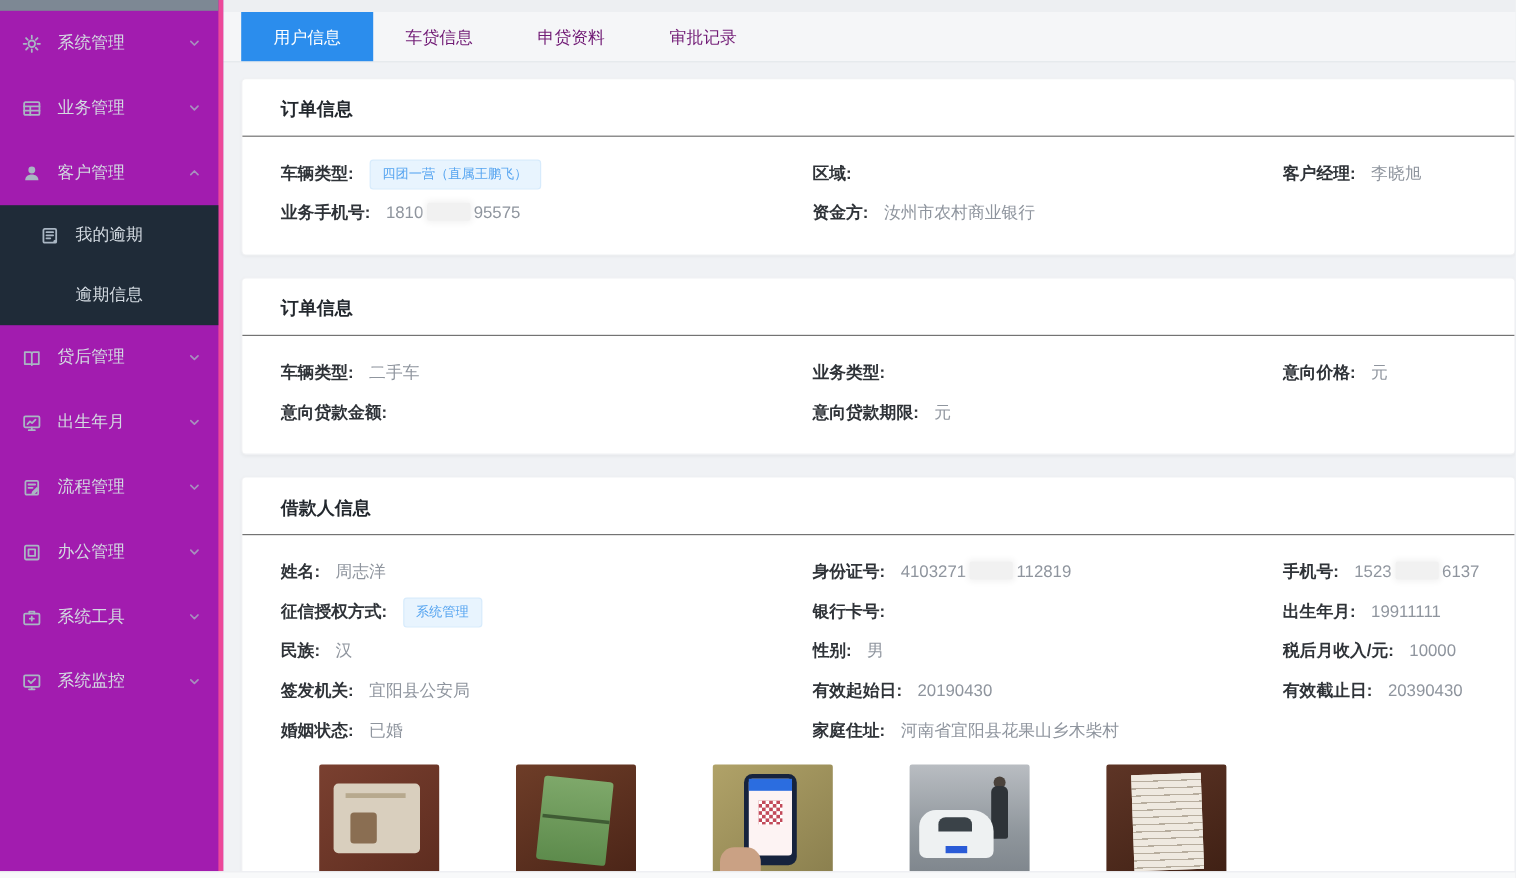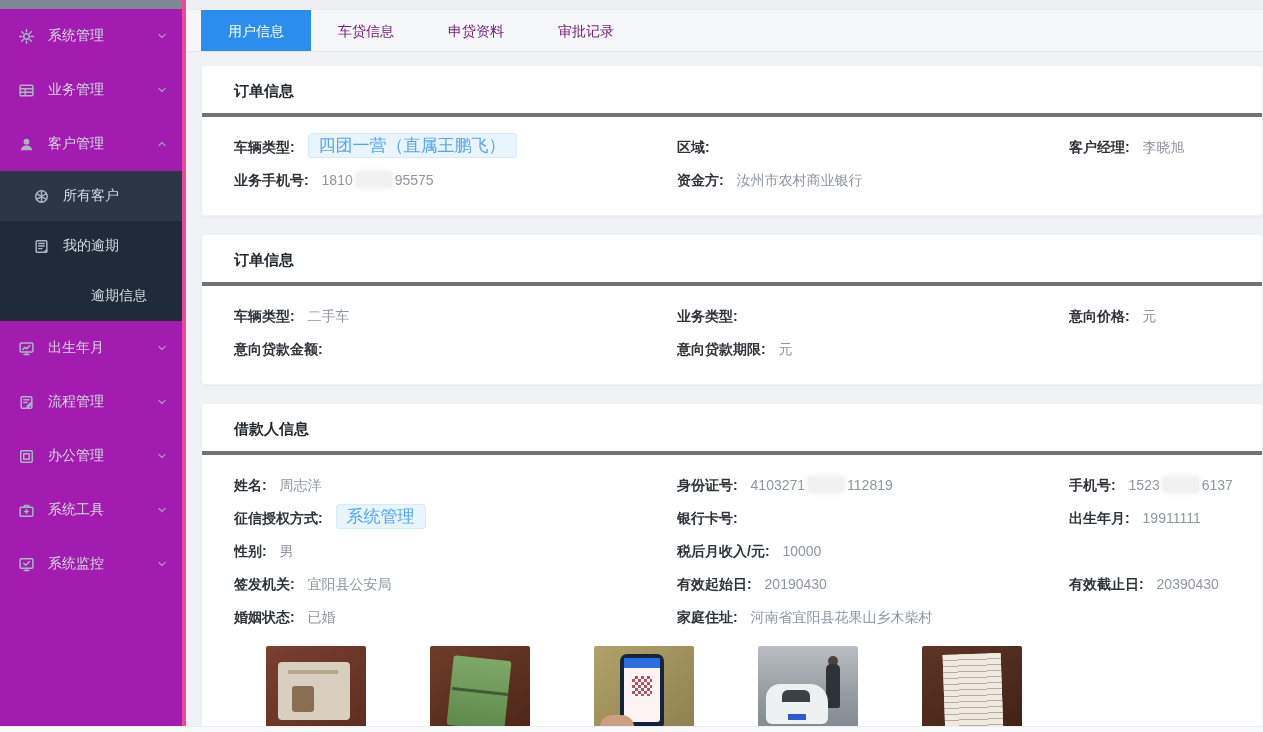--- a/index.html
+++ b/index.html
@@ -18,21 +18,21 @@
   .sidebar-topband { height:9px; background:#7d8894; }
   .menu-item {
     height:54px; display:flex; align-items:center;
     padding:0 14px 0 18px; color:#d3dae1; cursor:pointer; font-size:14px;
   }
   .menu-item .icn { width:17px; height:17px; margin-right:13px; flex:none; }
   .menu-item .arrow { margin-left:auto; width:12px; height:12px; opacity:.75; }
   .submenu { background:#1f2b38; }
   .submenu .menu-item { padding-left:33px; height:50px; }
   .submenu .menu-item.selected { background:#2a3845; }
-  .submenu .menu-item.no-icon { padding-left:63px;margin-left:28px; }
+  .submenu .menu-item.no-icon { padding-left:63px; }
   svg.icn, svg.arrow { stroke:#a9b6c3; fill:none; stroke-width:1.4; stroke-linecap:round; stroke-linejoin:round; }
   svg .solid { fill:#a9b6c3; stroke:none; }
 
   
   .main { flex:1; display:flex; flex-direction:column; min-width:0; }
   .topstrip { height:10px; background:#edeff2; }
   .tabbar {
     height:42px; background:#f5f6f8; display:flex; align-items:stretch;
     padding-left:15px; border-bottom:1px solid #e3e6ea;
   }
@@ -42,31 +42,31 @@
   .tab.active { background:#2b8ded; color:#ffffff; }
 
   .page { flex:1; padding:13px 0 0 15px; overflow:hidden; }
 
   .card {
     background:#ffffff; border-radius:4px; margin-bottom:18px;
     box-shadow:0 1px 3px rgba(0,0,0,0.04); border:1px solid #f0f1f3;
   }
   .card-header {
     padding:16px 24px 12px 32px; font-size:15px; font-weight:bold; color:#23282e;
-    border-bottom:4px solid #737373;
+    border-bottom:1px solid #737373;
   }
   .card-body { padding:14px 0 18px 32px; }
   .frow { display:grid; grid-template-columns:443px 392px 1fr; }
   .cell { line-height:33px; white-space:nowrap; overflow:hidden; }
   .lbl { font-weight:bold; color:#2f3338; }
   .val { color:#8f959e; margin-left:9px; }
   .tag {
     display:inline-block; background:#e8f4fe; color:#55a4f0;
     border:1px solid #d7ebfc; border-radius:3px; padding:2px 10px;
-    font-size:17px; line-height:19px; margin-left:9px; cursor:pointer; vertical-align:1px;
+    font-size:11px; line-height:19px; margin-left:9px; cursor:pointer; vertical-align:1px;
   }
   .mask {
     display:inline-block; width:36px; height:15px; background:#f1f1f1;
     box-shadow:0 0 5px 2px #f3f3f3; border-radius:2px; vertical-align:-2px; margin:0 3px;
   }
 
   
   .photos { display:flex; gap:64px; padding:12px 0 0 32px; }
   .photo-item { width:100px; text-align:center; }
   .photo { width:100px; height:95px; border-radius:2px; position:relative; overflow:hidden; cursor:pointer; }
@@ -135,40 +135,43 @@
           <circle class="solid" cx="8" cy="5.3" r="2.7"></circle>
           <path class="solid" d="M2.8 13.4c0-2.9 2.3-4.5 5.2-4.5s5.2 1.6 5.2 4.5z"></path>
         </svg>
       <span>客户管理</span>
       <svg class="arrow" viewBox="0 0 12 12">
           <path d="M3 7.5l3-3 3 3"></path>
         </svg>
     </div>
 
     <div class="submenu">
-      <div class="menu-item selected">
-        <svg class="icn" viewBox="0 0 16 16">
-            <circle cx="8" cy="8" r="5.4"></circle>
-            <path d="M8 2.6v10.8M3.3 5.3l9.4 5.4M12.7 5.3L3.3 10.7"></path>
-          </svg>
-        <span>所有客户</span>
-      </div>
       <div class="menu-item">
         <svg class="icn" viewBox="0 0 16 16">
             <rect x="3" y="2.6" width="10" height="10.8" rx="1"></rect>
             <path d="M5.4 5.2h5.2M5.4 7.6h5.2M5.4 10h3"></path>
             <circle class="solid" cx="12.2" cy="12.4" r="1.4"></circle>
           </svg>
         <span>我的逾期</span>
       </div>
       <div class="menu-item no-icon">
         <span>逾期信息</span>
       </div>
     </div>
 
+    <div class="menu-item">
+      <svg class="icn" viewBox="0 0 16 16">
+          <path d="M2.5 3.2h4.3c.7 0 1.2.5 1.2.9 0-.4.5-.9 1.2-.9h4.3v9.4H9.2c-.6 0-1.2.4-1.2.8 0-.4-.6-.8-1.2-.8H2.5z"></path>
+          <path d="M8 4.1v9"></path>
+        </svg>
+      <span>贷后管理</span>
+      <svg class="arrow" viewBox="0 0 12 12">
+          <path d="M3 4.5l3 3 3-3"></path>
+        </svg>
+    </div>
 
     <div class="menu-item">
       <svg class="icn" viewBox="0 0 16 16">
           <rect x="2" y="2.8" width="12" height="8.6" rx="1"></rect>
           <path d="M8 11.4v2.2M5.6 13.6h4.8"></path>
           <path d="M4.6 8.8l2-2 1.6 1.3 2.7-2.7"></path>
         </svg>
       <span>出生年月</span>
       <svg class="arrow" viewBox="0 0 12 12">
           <path d="M3 4.5l3 3 3-3"></path>
@@ -320,20 +323,24 @@
             <div class="cell">
               <span class="lbl">银行卡号:</span>
               <span class="val"></span>
             </div>
             <div class="cell">
               <span class="lbl">出生年月:</span>
               <span class="val">19911111</span>
             </div>
           </div>
           <div class="frow">
+            <div class="cell">
+              <span class="lbl">民族:</span>
+              <span class="val">汉</span>
+            </div>
             <div class="cell">
               <span class="lbl">性别:</span>
               <span class="val">男</span>
             </div>
             <div class="cell">
               <span class="lbl">税后月收入/元:</span>
               <span class="val">10000</span>
             </div>
           </div>
           <div class="frow">

